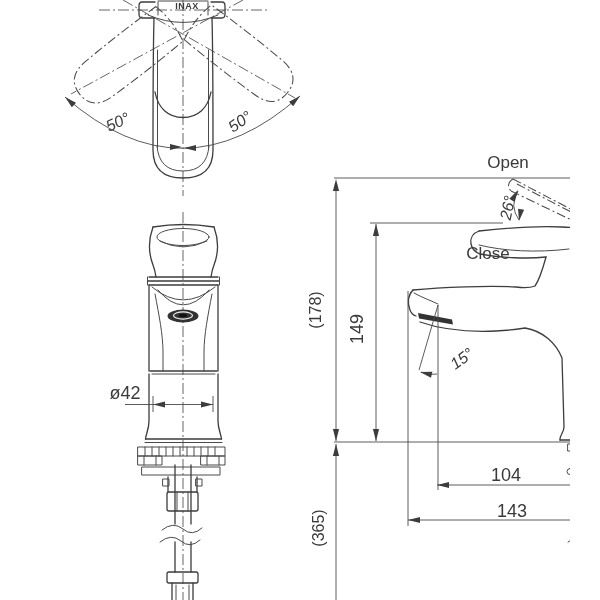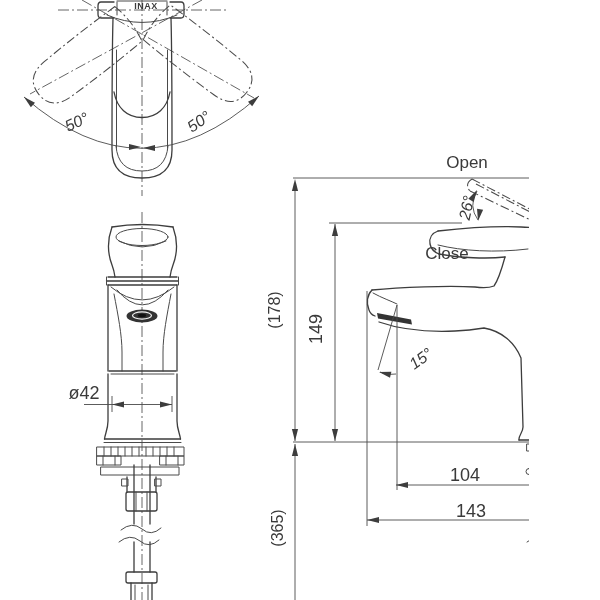--- a/index.html
+++ b/index.html
@@ -1,17 +1,17 @@
 <!DOCTYPE html>
 <html><head>
 <meta charset="utf-8">
 <style>
   html,body{margin:0;padding:0;background:#fff;}
   .stage{width:529px;height:600px;background:#fff;position:relative;overflow:hidden;
-         font-family:"Liberation Sans", sans-serif;}
+         font-family:"Liberation Sans", sans-serif;padding-left:41px;}
   svg{display:block;}
   .ln  {fill:none;stroke:#3d3d3d;stroke-width:1.3;stroke-linecap:round;stroke-linejoin:round;}
   .ln2 {fill:none;stroke:#4a4a4a;stroke-width:1;stroke-linecap:round;stroke-linejoin:round;}
   .dim {fill:none;stroke:#4a4a4a;stroke-width:0.9;stroke-linecap:butt;}
   .cl  {fill:none;stroke:#555;stroke-width:0.9;stroke-dasharray:11 3 2 3;}
   .ghost{fill:none;stroke:#4a4a4a;stroke-width:1.05;stroke-dasharray:9 3 2 3;stroke-linejoin:round;}
   .arr {fill:#3d3d3d;stroke:none;}
   text {fill:#3a3a3a;}
   .t-dim{font-size:18px;}
   .t-dim-s{font-size:16px;}

